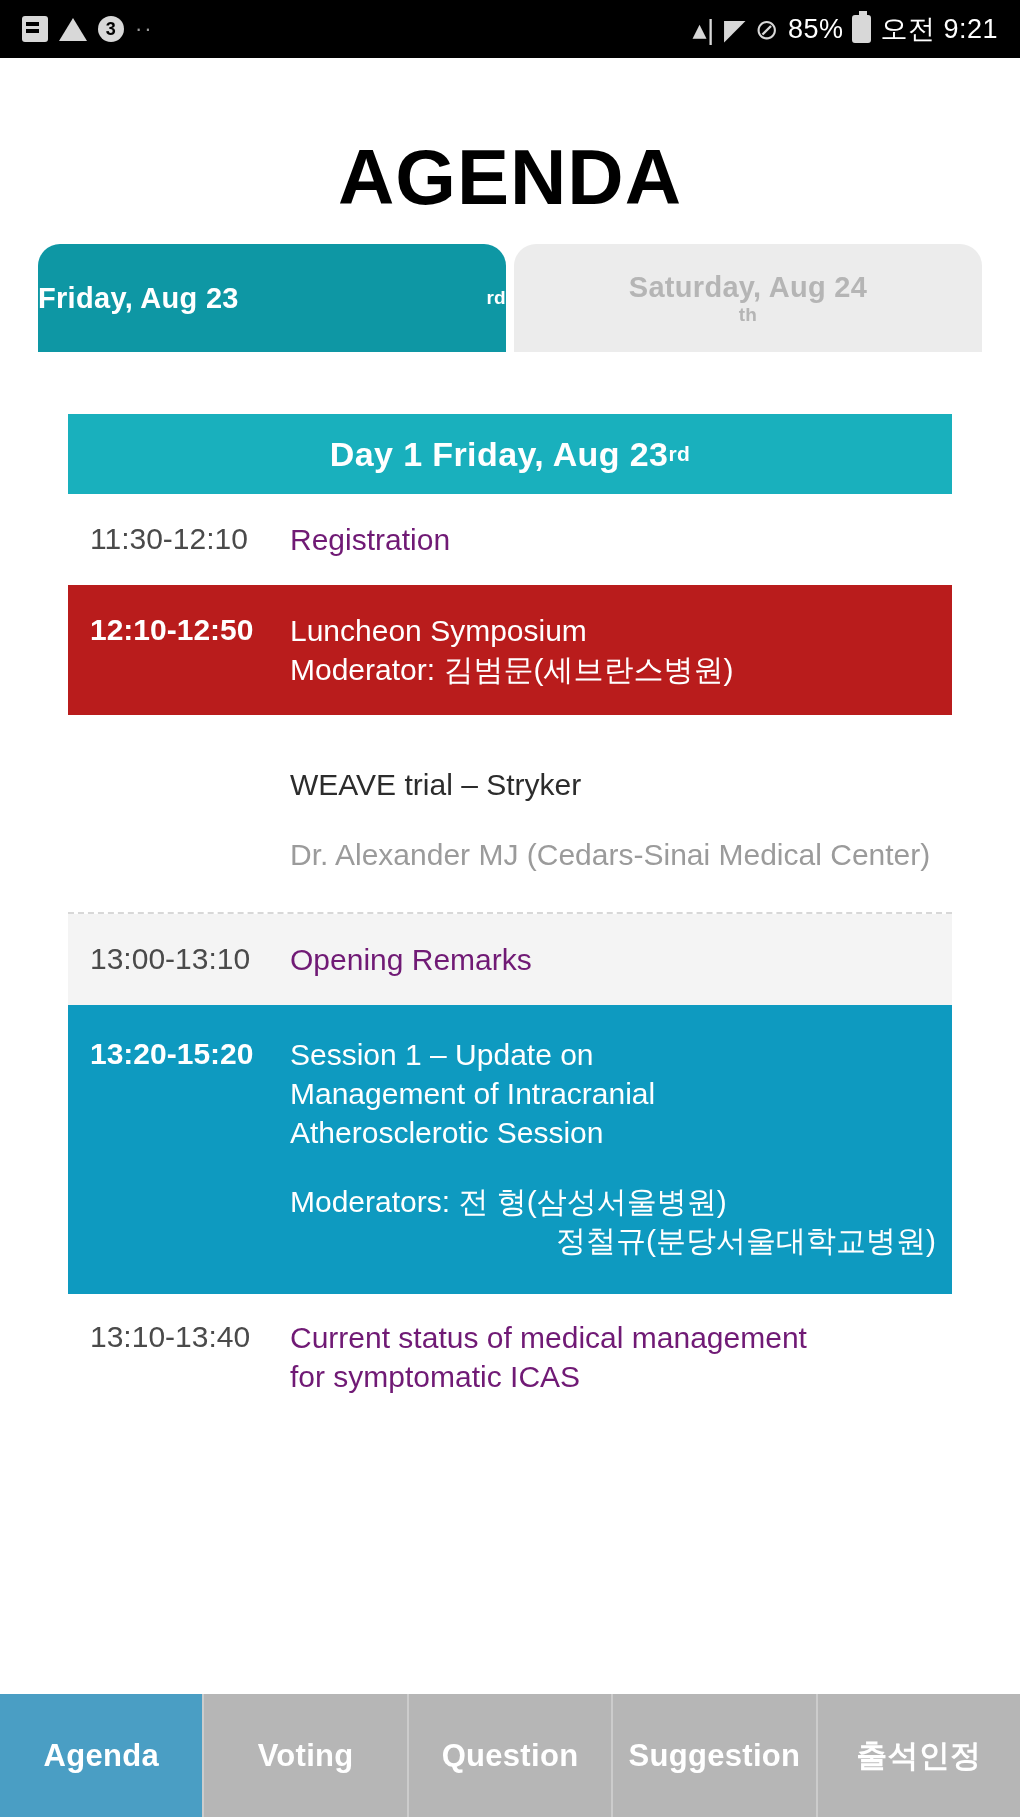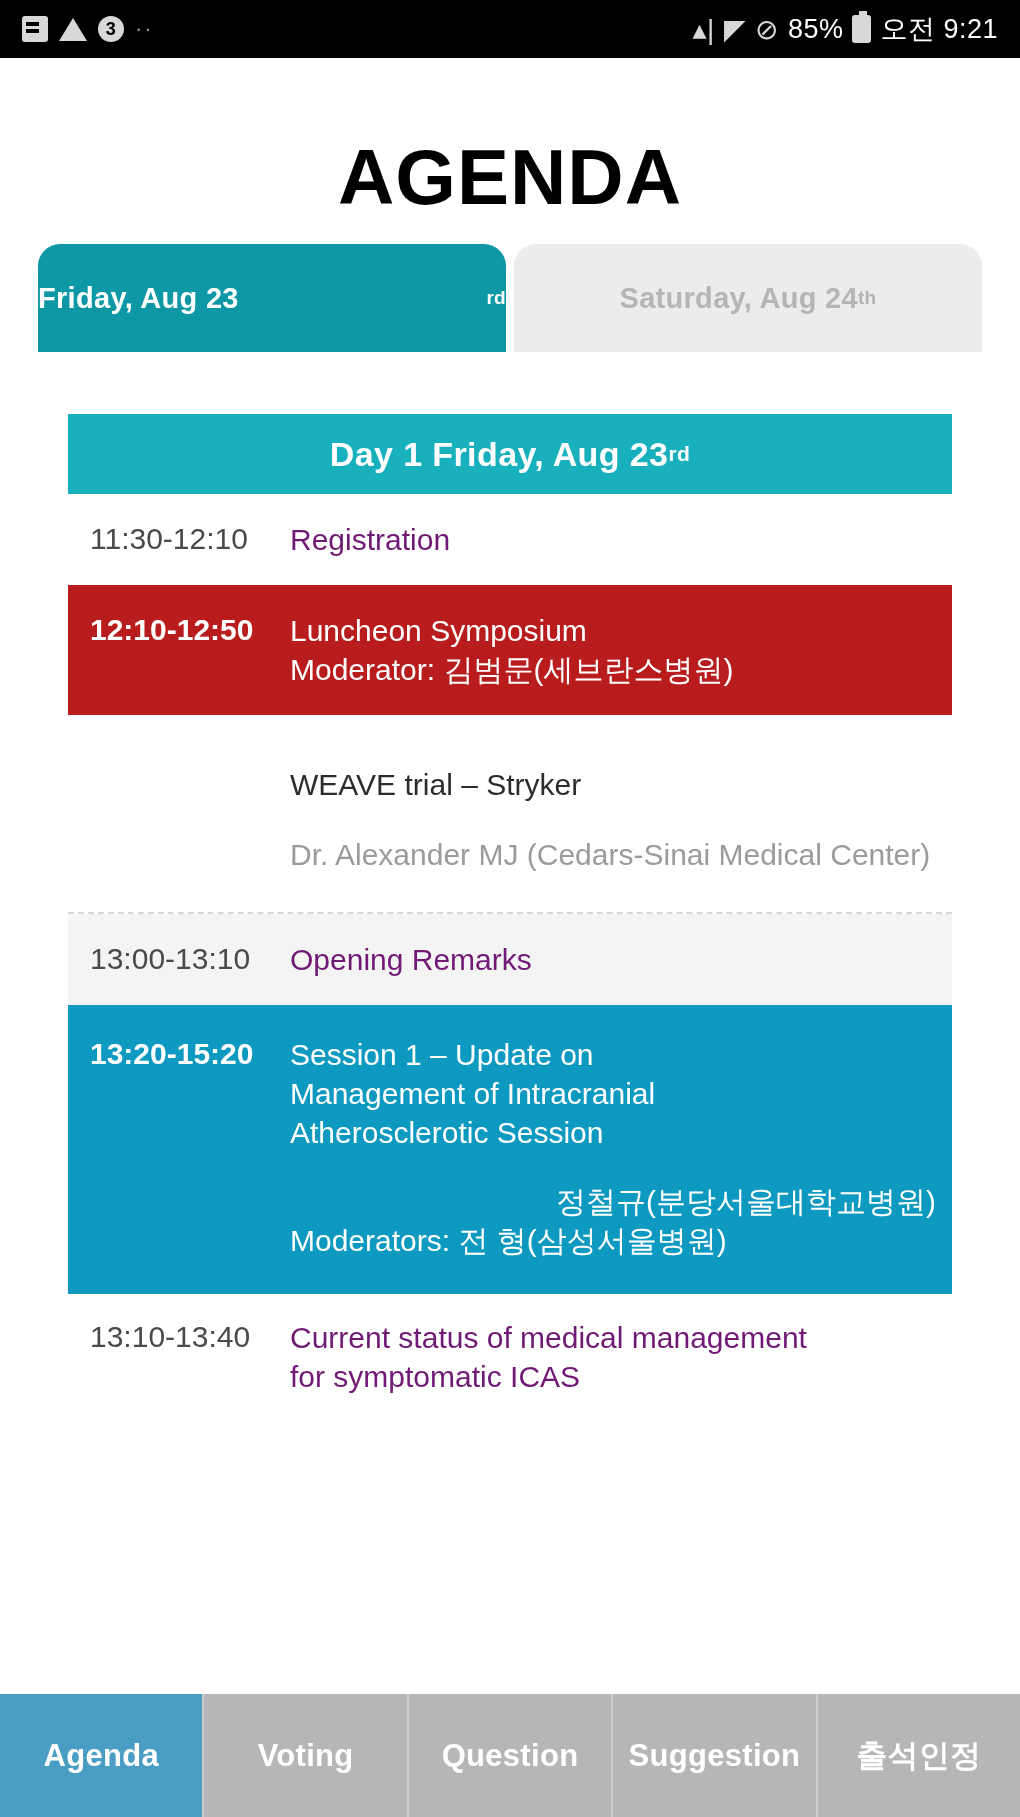--- a/index.html
+++ b/index.html
@@ -52,21 +52,21 @@
   }
 
   
   .tabs { display:flex; padding:0 38px; gap:8px; align-items:flex-end; }
   .tab {
     flex:1; height:108px; border-radius:22px 22px 0 0;
     display:flex; align-items:center; justify-content:center;
     font-size:29px; font-weight:bold; letter-spacing:.3px;
   }
   .tab.active { background:#0e97a4; color:#ffffff;justify-content:space-between; }
-  .tab.inactive { background:#ececec; color:#b5b5b5; }
+  .tab.inactive { background:#ececec; color:#b5b5b5;flex-direction:column; }
   .tab sup { font-size:19px; vertical-align:super; }
 
   
   .content {
     position:absolute; top:368px; left:0; right:0; bottom:123px;
     overflow:hidden; background:#fff;
   }
 
   .day-header {
     margin:46px 68px 0 68px; height:80px; background:#19b0bd;
@@ -189,22 +189,22 @@
       </div>
     </div>
 
     <div class="row hl-deep" style="margin:0 68px;padding:30px 0 34px 0;">
       <div class="time">13:20-15:20</div>
       <div class="body">
         <span class="ln">Session 1 – Update on</span>
         <span class="ln">Management of Intracranial</span>
         <span class="ln">Atherosclerotic Session</span>
         <span class="sp"></span>
+        <span class="ln">Moderators: 전   형(삼성서울병원)</span>
         <span class="ln right">정철규(분당서울대학교병원)</span>
-        <span class="ln">Moderators: 전   형(삼성서울병원)</span>
       </div>
     </div>
 
     <div class="row plain" style="padding-top:24px;">
       <div class="time">13:10-13:40</div>
       <div class="body">
         <span class="ln">Current status of medical management</span>
         <span class="ln">for symptomatic ICAS</span>
       </div>
     </div>

